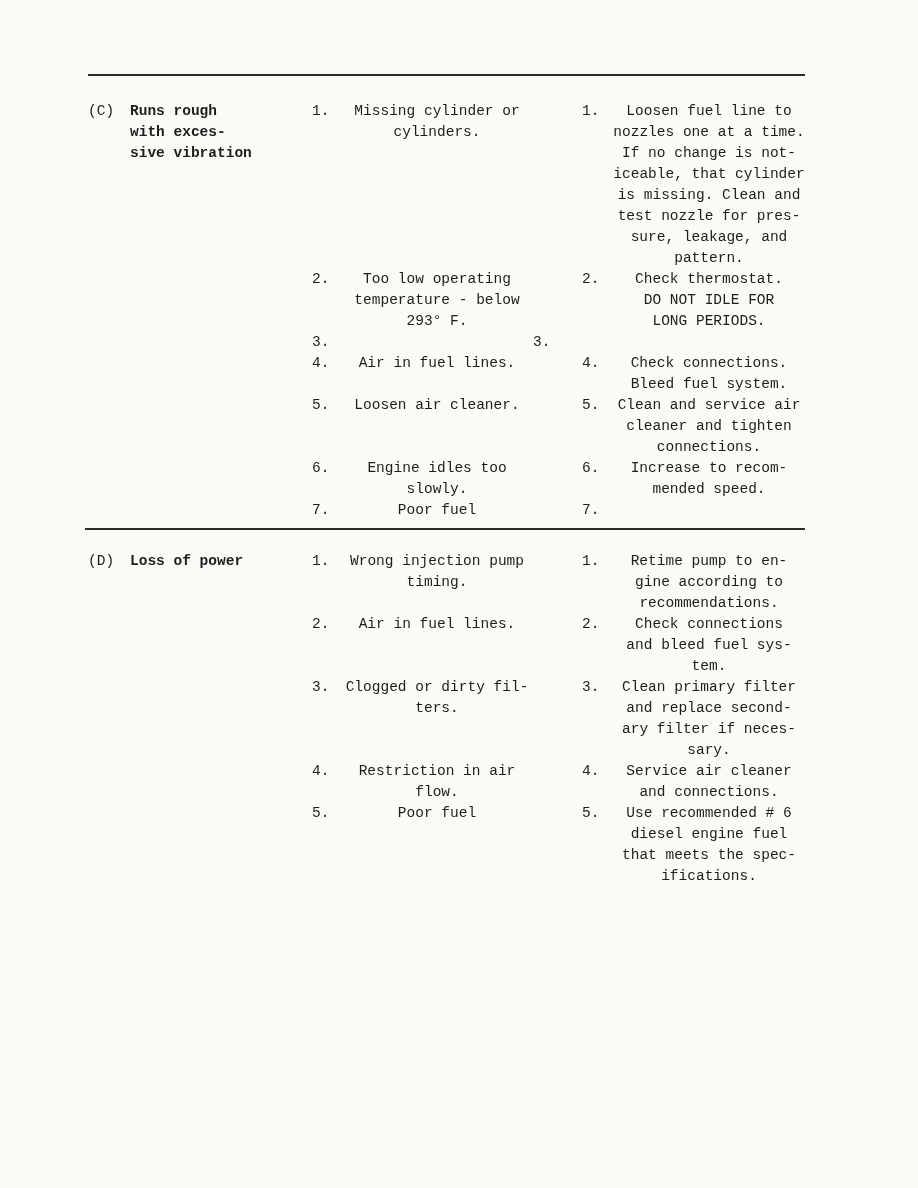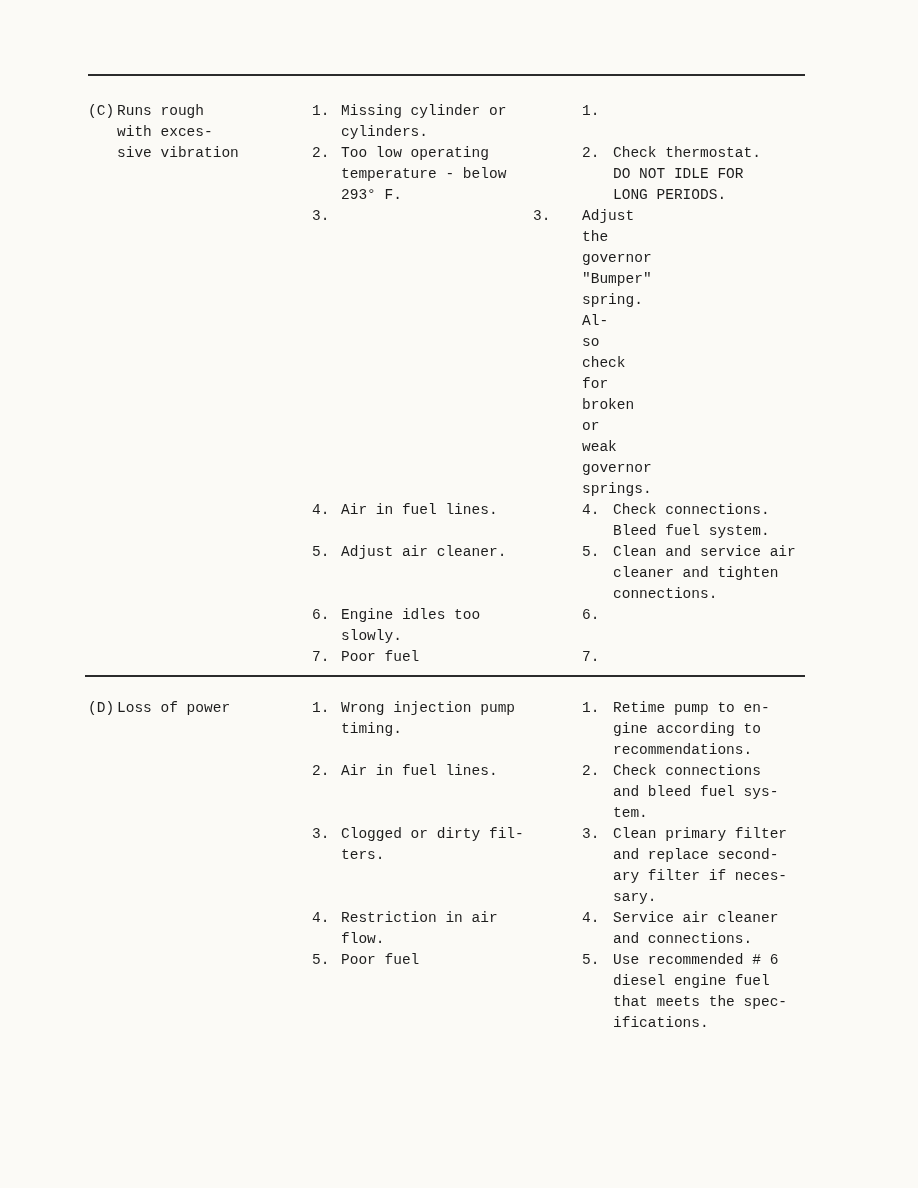--- a/index.html
+++ b/index.html
@@ -39,31 +39,33 @@
   }
   .section-c { margin-top: 25px; }
   .section-d { margin-top: 21px; }
   .sec-label {
     position: absolute;
     left: 88px;
     top: 0;
   }
   .symptom {
     position: absolute;
-    left: 117px;
+    left: 130px;
     top: 0;
     width: 140px;
     white-space: pre-line;
+    font-weight: bold;
   }
   .item-row {
     display: grid;
     grid-template-columns: 29px 192px 49px 31px 192px;
   }
   .cell {
     white-space: pre-line;
+    text-align: center;
   }
   .num {
     white-space: nowrap;
   }
   .page-number {
     position: absolute;
     left: 88px;
     top: 1112px;
     width: 717px;
     text-align: center;
@@ -82,65 +84,70 @@
     <div class="symptom">Runs rough
 with exces-
 sive vibration</div>
 
     <div class="item-row">
       <div class="num">1.</div>
       <div class="cell">Missing cylinder or
 cylinders.</div>
       <div></div>
       <div class="num">1.</div>
+      <div class="cell">Loosen fuel line to
+nozzles one at a time.
+If no change is not-
+iceable, that cylinder
+is missing. Clean and
+test nozzle for pres-
+sure, leakage, and
+pattern.</div>
     </div>
     <div class="item-row">
       <div class="num">2.</div>
       <div class="cell">Too low operating
 temperature - below
 293° F.</div>
       <div></div>
       <div class="num">2.</div>
       <div class="cell">Check thermostat.
 DO NOT IDLE FOR
 LONG PERIODS.</div>
     </div>
     <div class="item-row">
       <div class="num">3.</div>
       <div></div>
       <div class="num">3.</div>
-      <div class="cell">Adjust the governor
-"Bumper" spring. Al-
-so check for broken
-or weak governor
-springs.</div>
     </div>
     <div class="item-row">
       <div class="num">4.</div>
       <div class="cell">Air in fuel lines.</div>
       <div></div>
       <div class="num">4.</div>
       <div class="cell">Check connections.
 Bleed fuel system.</div>
     </div>
     <div class="item-row">
       <div class="num">5.</div>
-      <div class="cell">Adjust air cleaner.</div>
+      <div class="cell">Loosen air cleaner.</div>
       <div></div>
       <div class="num">5.</div>
       <div class="cell">Clean and service air
 cleaner and tighten
 connections.</div>
     </div>
     <div class="item-row">
       <div class="num">6.</div>
       <div class="cell">Engine idles too
 slowly.</div>
       <div></div>
       <div class="num">6.</div>
+      <div class="cell">Increase to recom-
+mended speed.</div>
     </div>
     <div class="item-row">
       <div class="num">7.</div>
       <div class="cell">Poor fuel</div>
       <div></div>
       <div class="num">7.</div>
     </div>
   </div>
 
   <div class="rule rule-mid"></div>

